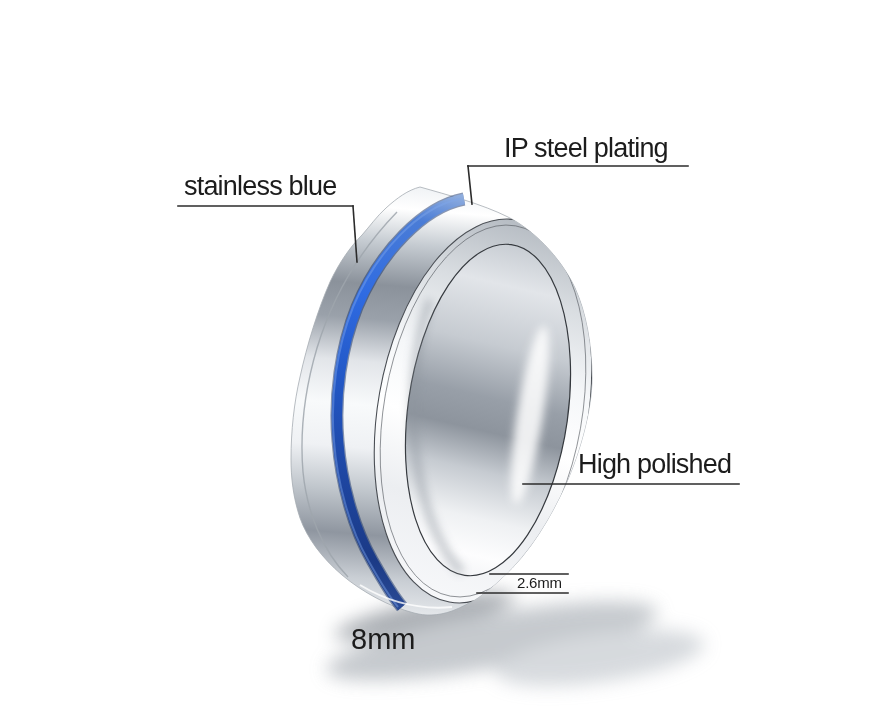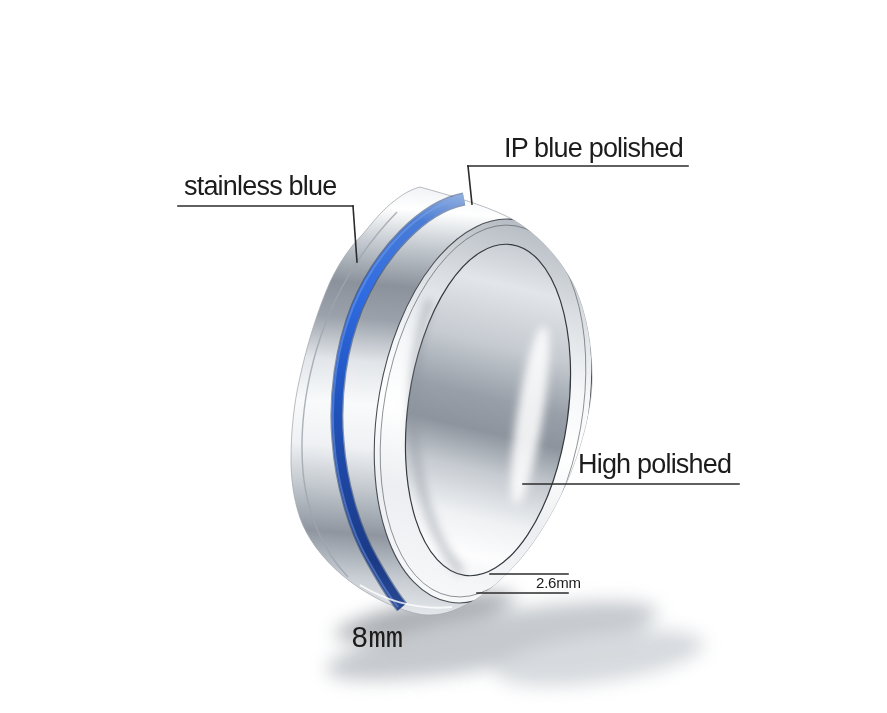--- a/index.html
+++ b/index.html
@@ -15,22 +15,22 @@
     position:absolute;
     z-index:2;
     color:#1c1c1c;
     line-height:1;
     letter-spacing:-0.8px;
     white-space:nowrap;
   }
   .label-material{left:184px;top:173px;font-size:27px;}
   .label-plating{left:504px;top:135px;font-size:27px;}
   .label-finish{left:578px;top:451px;font-size:27px;}
-  .label-thickness{left:536px;top:575px;font-size:15px;letter-spacing:-0.2px;}
-  .label-bandwidth{left:351px;top:625px;font-size:29px;letter-spacing:0;font-family:Liberation Mono, monospace;}
+  .label-thickness{left:517px;top:575px;font-size:15px;letter-spacing:-0.2px;}
+  .label-bandwidth{left:351px;top:625px;font-size:29px;letter-spacing:0;}
 </style>
 </head>
 <body>
 
 <div class="stage">
 
   <svg class="ring-svg" width="887" height="713" viewBox="0 0 887 713">
     <defs>
       <linearGradient id="gMetal" gradientUnits="userSpaceOnUse" x1="430" y1="185" x2="395" y2="615">
         <stop offset="0" stop-color="#eef1f4"></stop>
@@ -117,21 +117,21 @@
       <line x1="468" y1="166" x2="688" y2="166"></line>
       <line x1="468" y1="166" x2="472" y2="204"></line>
       <line x1="523" y1="484" x2="739" y2="484"></line>
       <line x1="490" y1="574" x2="568" y2="574"></line>
       <line x1="477" y1="593" x2="568" y2="593"></line>
     </g>
   </svg>
 
   <div class="label label-material">stainless blue</div>
 
-  <div class="label label-plating">IP blue polished</div>
+  <div class="label label-plating">IP steel plating</div>
 
   <div class="label label-finish">High polished</div>
 
   <div class="label label-thickness">2.6mm</div>
 
   <div class="label label-bandwidth">8mm</div>
 
 </div>
 
 </body></html>

